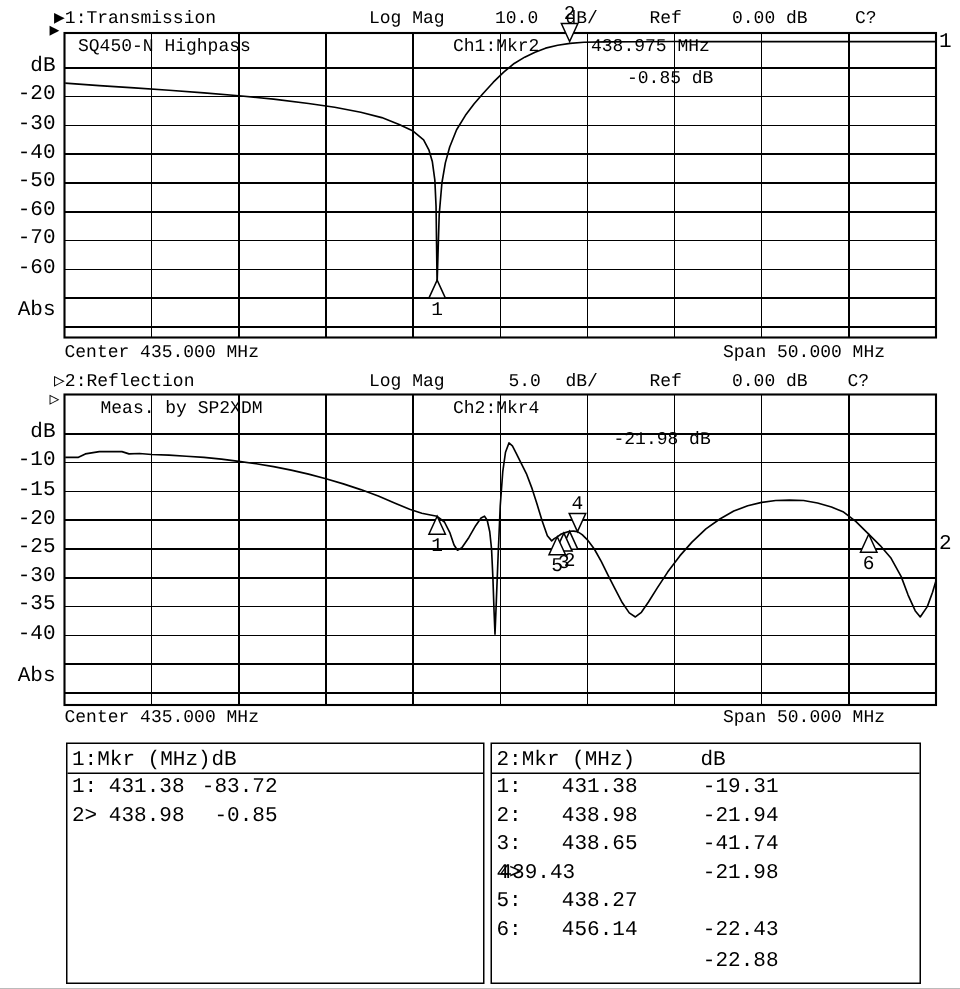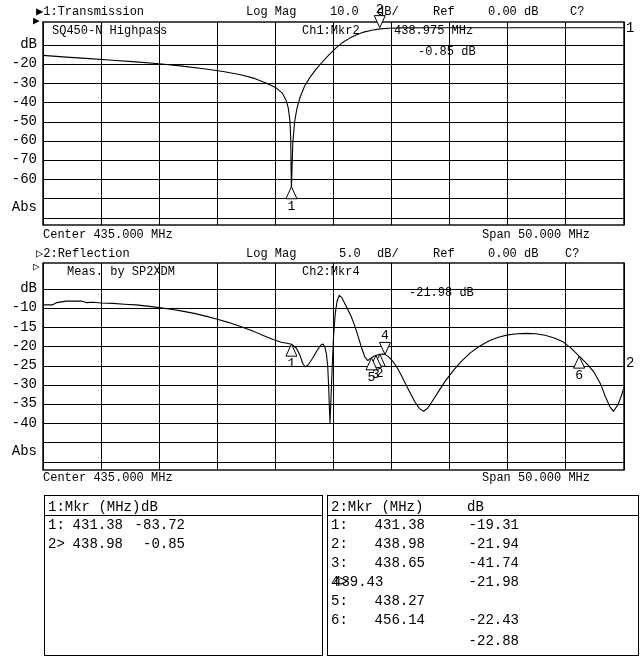--- a/index.html
+++ b/index.html
@@ -155,21 +155,21 @@
     <div id="t1rows">
         <span class="t f14" style="left:3px;top:22px;">1:</span>
         <span class="t f14" style="left:-14px;top:22px;width:92px;text-align:right;">431.38</span>
         <span class="t f14" style="left:48px;top:22px;width:92px;text-align:right;">-83.72</span>
         <span class="t f14" style="left:3px;top:41px;">2&gt;</span>
         <span class="t f14" style="left:-14px;top:41px;width:92px;text-align:right;">438.98</span>
         <span class="t f14" style="left:48px;top:41px;width:92px;text-align:right;">-0.85</span>
       </div>
   </div>
 
-  <div class="tbl" style="left:327px;top:495px;width:285px;height:159px;padding-left:25px;">
+  <div class="tbl" style="left:327px;top:495px;width:285px;height:159px;">
     <div class="tblrule" style="top:19px;"></div>
     <span class="t f14" style="left:3px;top:4px;">2:Mkr (MHz)</span>
     <span class="t f14" style="left:139px;top:4px;">dB</span>
     <div id="t2rows">
         <span class="t f14" style="left:3px;top:22px;">1:</span>
         <span class="t f14" style="left:5px;top:22px;width:92px;text-align:right;">431.38</span>
         <span class="t f14" style="left:99px;top:22px;width:92px;text-align:right;">-19.31</span>
         <span class="t f14" style="left:3px;top:41px;">2:</span>
         <span class="t f14" style="left:5px;top:41px;width:92px;text-align:right;">438.98</span>
         <span class="t f14" style="left:99px;top:41px;width:92px;text-align:right;">-21.94</span>

